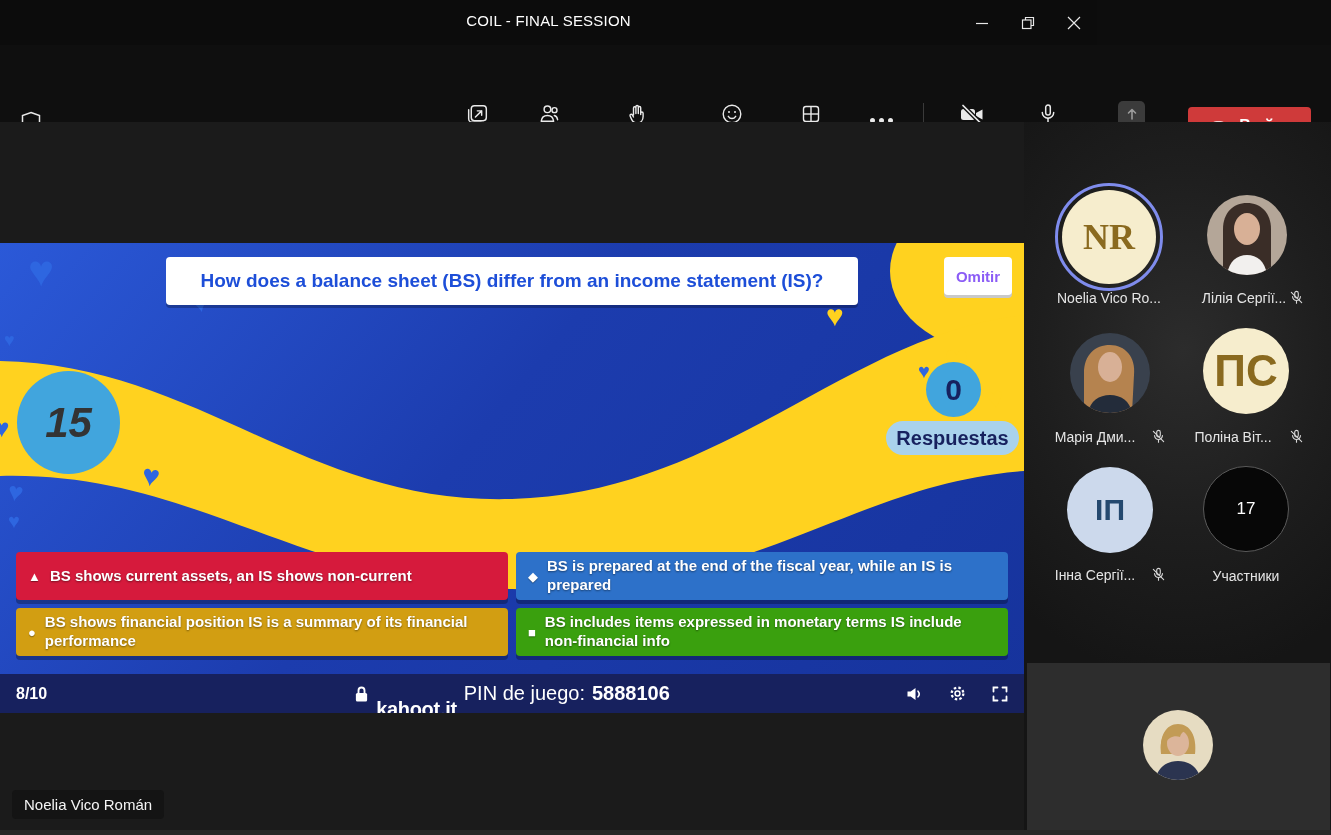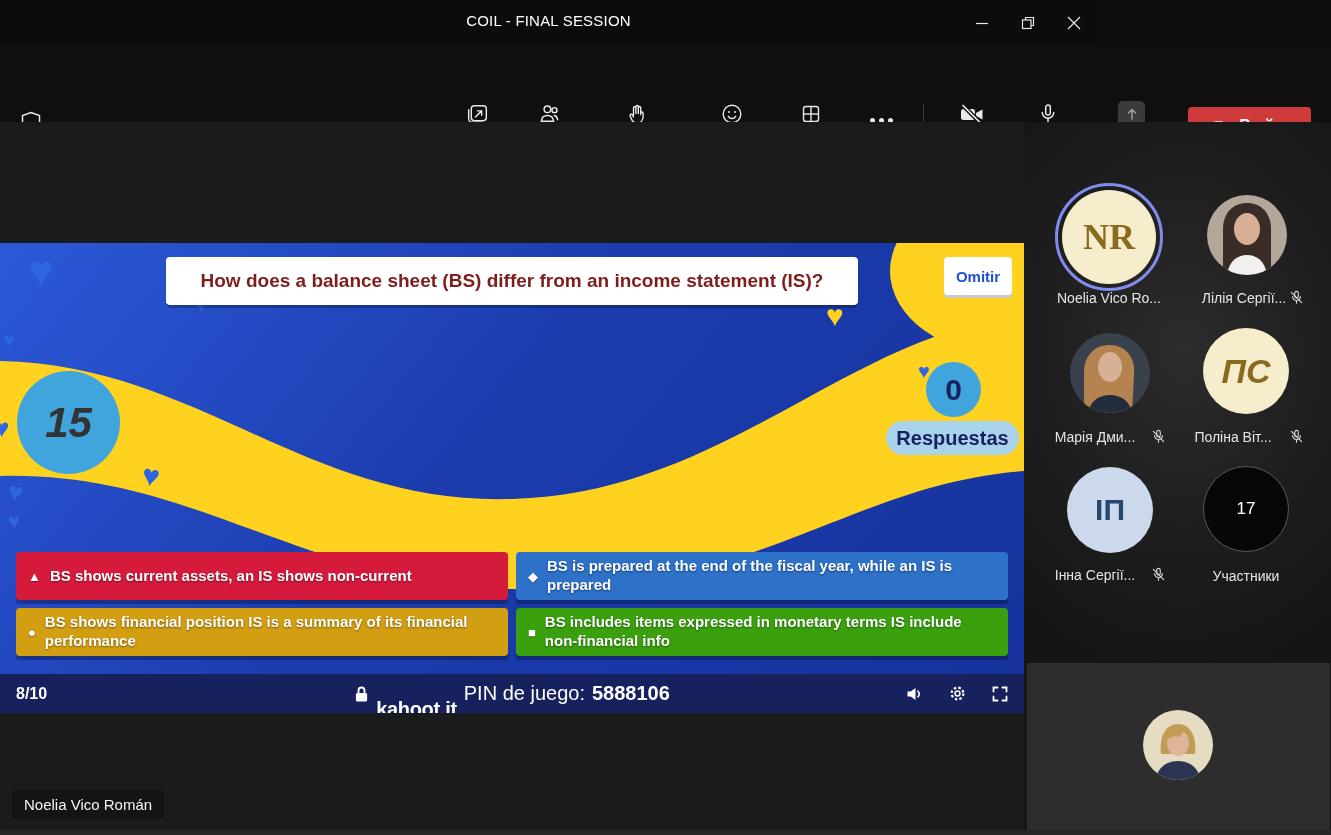--- a/index.html
+++ b/index.html
@@ -47,24 +47,24 @@
   .kahoot { position:absolute; left:0; top:243px; width:1024px; height:470px; overflow:hidden;
     background:linear-gradient(130deg,#2b59d8 0%, #1c3cae 45%, #16339c 100%); }
   .kahoot svg.deco { position:absolute; left:0; top:0; }
   .heart { position:absolute; line-height:1; }
   .heart::before { content:"\2665"; }
   .heart.b { color:#2e66e0; } .heart.y { color:#ffd21f; }
   .q-box {
     position:absolute; left:166px; top:14px; width:692px; height:48px; background:#ffffff;
     border-radius:4px; box-shadow:0 3px 0 rgba(0,0,0,.25); display:flex; align-items:center; justify-content:center;
   }
-  .q-box span { font-size:19px; font-weight:bold; color:#7f1d1d; }
+  .q-box span { font-size:19px; font-weight:bold; color:#1d4ed8; }
   .skip-btn {
     position:absolute; left:944px; top:14px; width:68px; height:38px; background:#ffffff; border:none;
-    border-radius:4px; box-shadow:0 3px 0 #c9c9c9; font-family:inherit; font-size:15px; font-weight:bold; color:#1d4ed8; cursor:pointer;
+    border-radius:4px; box-shadow:0 3px 0 #c9c9c9; font-family:inherit; font-size:15px; font-weight:bold; color:#8b5cf6; cursor:pointer;
   }
   .timer-circle {
     position:absolute; left:17px; top:128px; width:103px; height:103px; border-radius:50%;
     background:#41a5dd; display:flex; align-items:center; justify-content:center;
   }
   .timer-circle span { font-size:42px; font-weight:bold; color:#333333;font-style:italic; }
   .answers-circle {
     position:absolute; left:926px; top:119px; width:55px; height:55px; border-radius:50%;
     background:#41a5dd; display:flex; align-items:center; justify-content:center;
   }
@@ -401,21 +401,21 @@
   <span class="mic-off" style="left:1151px;top:429px;">
     <svg width="15" height="15" viewBox="0 0 16 16" fill="none" stroke="#d8d8d8" stroke-width="1.2" stroke-linecap="round">
       <rect x="6.1" y="1.5" width="3.8" height="7" rx="1.9"></rect>
         <path d="M3.8 7a4.2 4.2 0 0 0 8.4 0"></path>
         <line x1="8" y1="11.5" x2="8" y2="14"></line>
         <line x1="2.5" y1="2.5" x2="13.5" y2="13.5"></line>
     </svg>
   </span>
 
   <div class="tile" style="left:1203px;top:328px;">
-    <div class="avatar init-cream" style="width:86px;height:86px;font-size:34px;font-style:italic;">ПС</div>
+    <div class="avatar init-cream" style="width:86px;height:86px;font-size:44px;">ПС</div>
   </div>
   <div class="p-label" style="left:1178px;top:429px;width:110px;">Поліна Віт...</div>
   <span class="mic-off" style="left:1289px;top:429px;">
     <svg width="15" height="15" viewBox="0 0 16 16" fill="none" stroke="#d8d8d8" stroke-width="1.2" stroke-linecap="round">
       <rect x="6.1" y="1.5" width="3.8" height="7" rx="1.9"></rect>
         <path d="M3.8 7a4.2 4.2 0 0 0 8.4 0"></path>
         <line x1="8" y1="11.5" x2="8" y2="14"></line>
         <line x1="2.5" y1="2.5" x2="13.5" y2="13.5"></line>
     </svg>
   </span>

